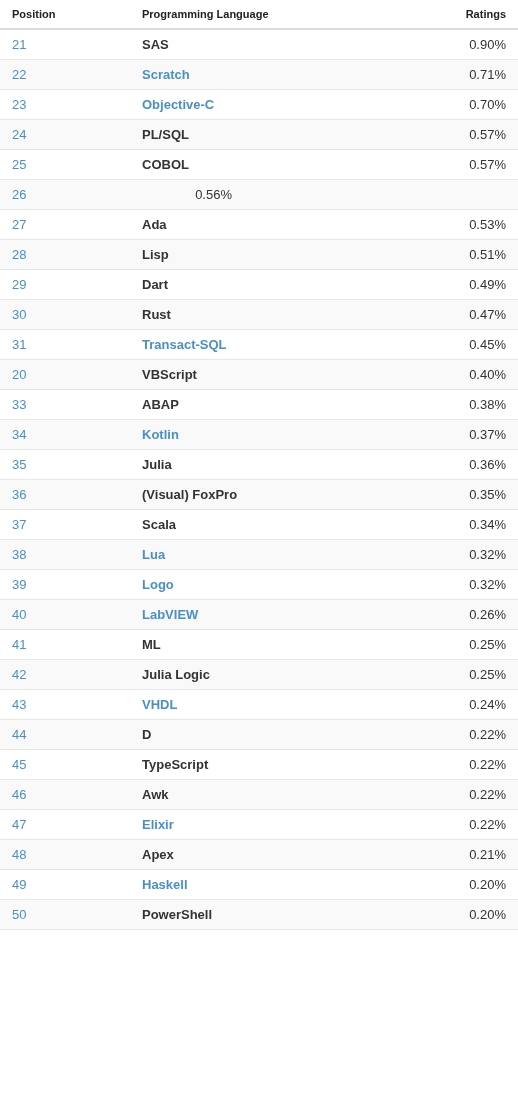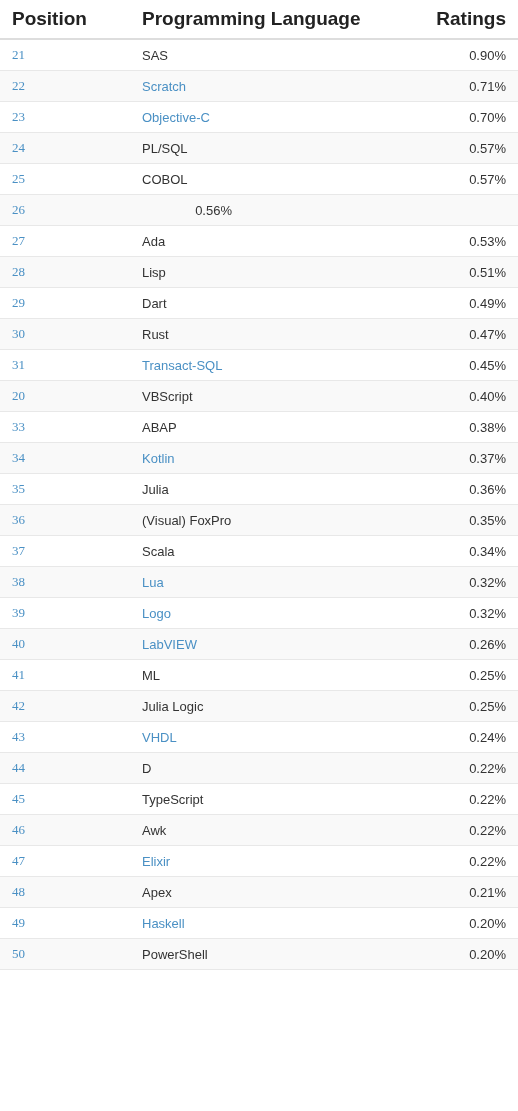--- a/index.html
+++ b/index.html
@@ -15,21 +15,21 @@
       width: 518px;
     }
     .table-container {
       width: 518px;
     }
     .table-header {
       display: flex;
       padding: 8px 12px;
       border-bottom: 2px solid #ddd;
       font-weight: bold;
-      font-size: 19px;
+      font-size: 11px;
       color: #222;
     }
     .col-position {
       width: 130px;
       flex-shrink: 0;
     }
     .col-language {
       flex: 1;
     }
     .col-rating {
@@ -46,25 +46,25 @@
     .table-row:nth-child(even) {
       background: #f9f9f9;
     }
     .table-row:nth-child(odd) {
       background: #fff;
     }
     .row-position {
       width: 130px;
       flex-shrink: 0;
       color: #4a90c4;
-      font-family: Liberation Serif, serif;
     }
     .row-language {
       flex: 1;
       color: #4a90c4;
+      font-weight: bold;
     }
     .row-language.black {
       color: #333;
     }
     .row-rating {
       width: 90px;
       text-align: right;
       flex-shrink: 0;
       color: #333;
     }

